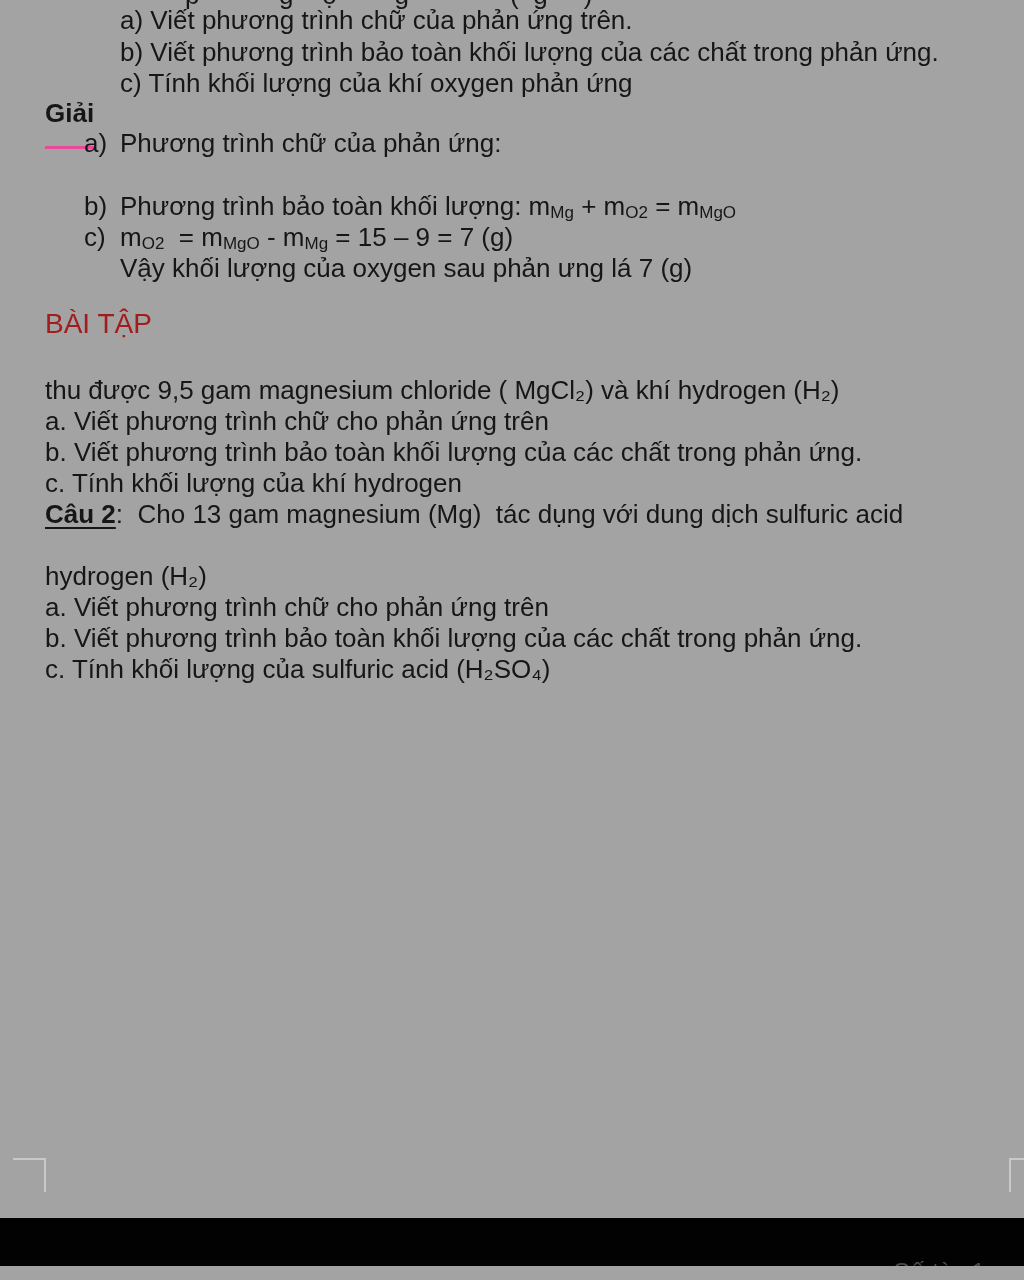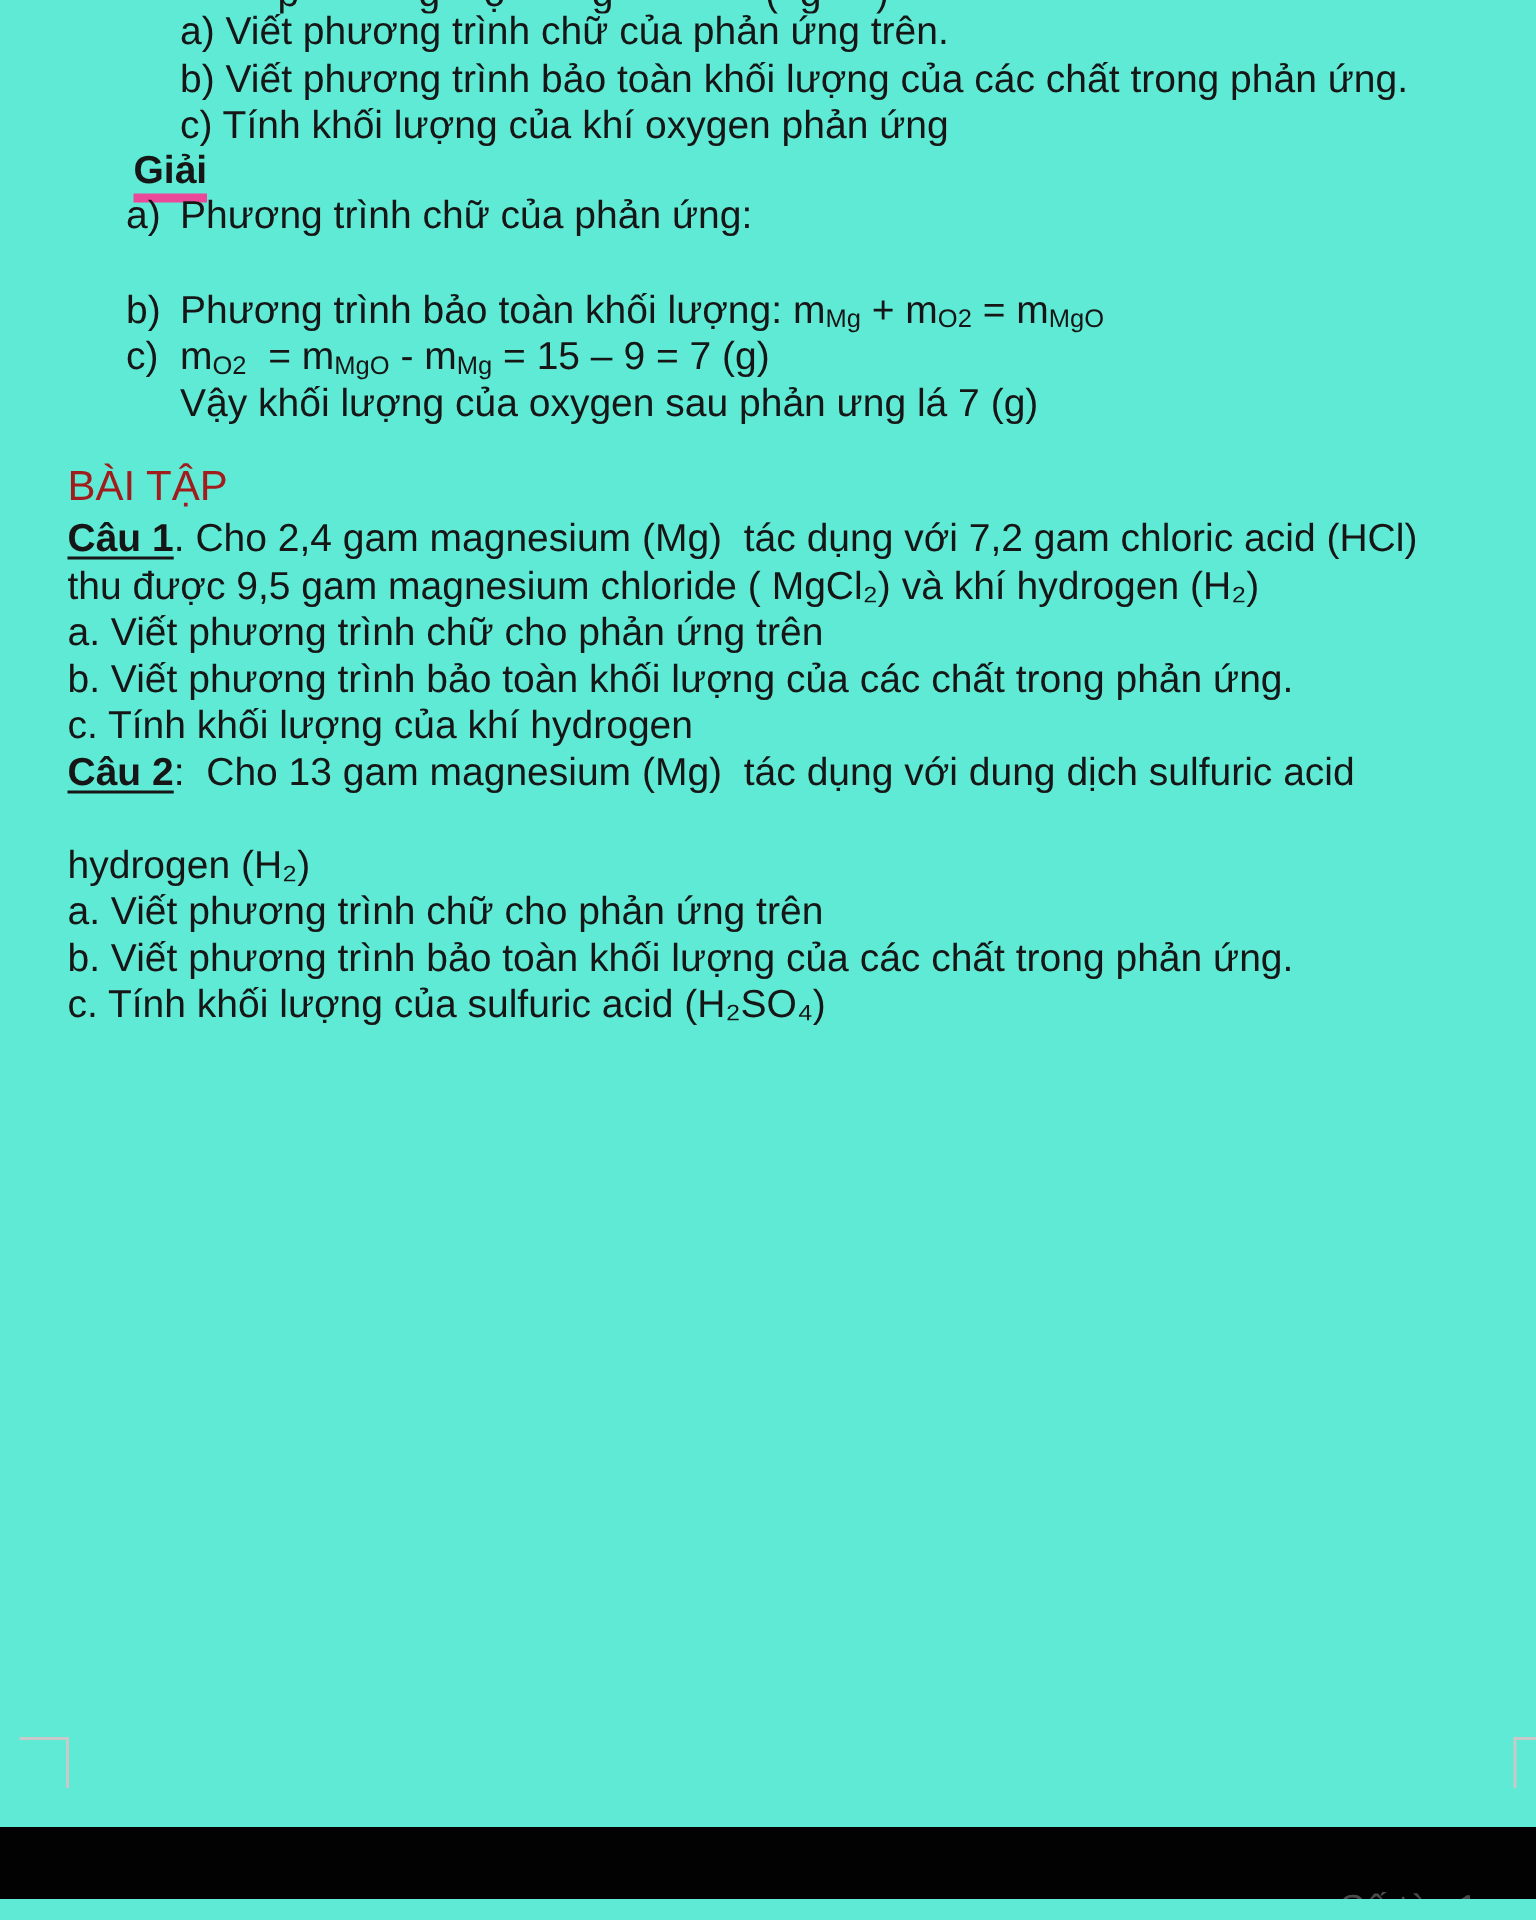--- a/index.html
+++ b/index.html
@@ -1,22 +1,22 @@
 <!DOCTYPE html>
 <html><head>
 <meta charset="utf-8">
 <style>
   html,body{margin:0;padding:0;}
   body{width:1024px;height:1280px;background:#ffffff;font-family:"Liberation Sans",
        "DejaVu Sans",sans-serif;color:#161616;}
-  .page{position:relative;width:1024px;height:1280px;overflow:hidden;background:#5eead4;}
+  .page{position:relative;width:1024px;height:1280px;overflow:hidden;background:#a3a3a3;}
   .line{position:absolute;font-size:26px;line-height:31px;white-space:pre;}
   .lbl{display:inline-block;width:36px;}
   sub{font-size:17px;vertical-align:-3px;line-height:0;}
-  .heading-giai{font-weight:bold;border-bottom:6px solid #ec4899;padding-bottom:1px;margin-left:44px;}
+  .heading-giai{font-weight:bold;border-bottom:3px solid #ec4899;padding-bottom:18px;}
   .cau-label{font-weight:bold;text-decoration:underline;text-decoration-thickness:2px;
        text-underline-offset:4px;}
   .heading-baitap{color:#a11c1c;font-weight:normal;font-size:28px;}
   .top-strip{position:absolute;top:0;left:0;width:1024px;height:9px;overflow:hidden;}
   .top-strip span{display:block;margin-top:-20px;padding-left:185px;font-size:26px;
        line-height:31px;white-space:pre;color:#161616;}
   .crop-left{position:absolute;left:13px;top:1158px;width:31px;height:32px;
        border-top:2px solid #c9c9c9;border-right:2px solid #c9c9c9;}
   .crop-right{position:absolute;left:1009px;top:1158px;width:15px;height:32px;
        border-top:2px solid #c9c9c9;border-left:2px solid #c9c9c9;}
@@ -44,21 +44,20 @@
 
 
   <div class="line" style="top:191px;left:84px"><span class="lbl">b)</span><span>Phương trình bảo toàn khối lượng: </span><span><span>m</span><sub>Mg</sub><span> + </span><span>m</span><sub>O2</sub><span> = </span><span>m</span><sub>MgO</sub></span></div>
 
   <div class="line" style="top:222px;left:84px"><span class="lbl">c)</span><span><span>m</span><sub>O2</sub><span>  = </span><span>m</span><sub>MgO</sub><span> - </span><span>m</span><sub>Mg</sub><span> = 15 – 9 = 7 (g)</span></span></div>
 
   <div class="line" style="top:253px;left:120px">Vậy khối lượng của oxygen sau phản ưng lá 7 (g)</div>
 
   <div class="line heading-baitap" style="top:308px;left:45px">BÀI TẬP</div>
 
-  <div class="line" style="top:343px;left:45px"><span class="cau-label">Câu 1</span><span>. Cho 2,4 gam magnesium (Mg)  tác dụng với 7,2 gam chloric acid (HCl)</span></div>
   <div class="line" style="top:375px;left:45px">thu được 9,5 gam magnesium chloride ( MgCl₂) và khí hydrogen (H₂)</div>
   <div class="line" style="top:406px;left:45px">a. Viết phương trình chữ cho phản ứng trên</div>
   <div class="line" style="top:437px;left:45px">b. Viết phương trình bảo toàn khối lượng của các chất trong phản ứng.</div>
   <div class="line" style="top:468px;left:45px">c. Tính khối lượng của khí hydrogen</div>
 
   <div class="line" style="top:499px;left:45px"><span class="cau-label">Câu 2</span><span>:  Cho 13 gam magnesium (Mg)  tác dụng với dung dịch sulfuric acid</span></div>
   <div class="line" style="top:561px;left:45px">hydrogen (H₂)</div>
   <div class="line" style="top:592px;left:45px">a. Viết phương trình chữ cho phản ứng trên</div>
   <div class="line" style="top:623px;left:45px">b. Viết phương trình bảo toàn khối lượng của các chất trong phản ứng.</div>
   <div class="line" style="top:654px;left:45px">c. Tính khối lượng của sulfuric acid (H₂SO₄)</div>

